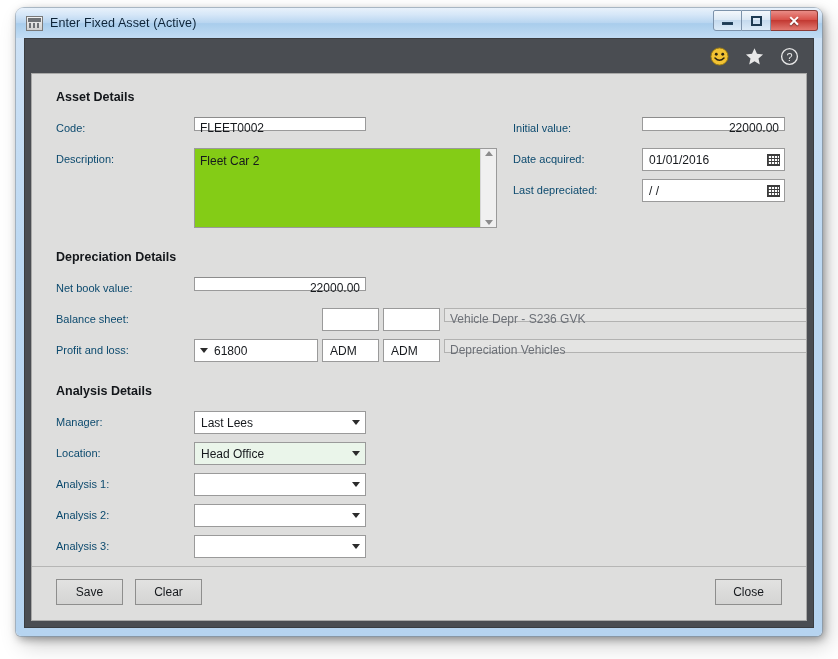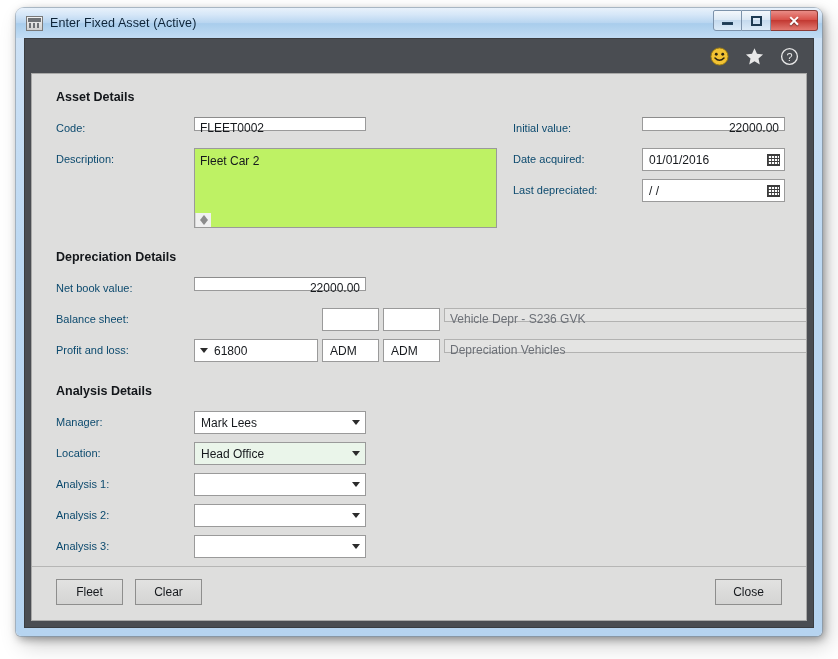--- a/index.html
+++ b/index.html
@@ -278,24 +278,23 @@
     background: repeating-linear-gradient(to right, #3c3c3c 0 1px, transparent 1px 3px);
     opacity:.85;
   }
 
   
   #desc-wrap {
     position: absolute;
     left: 140px; top: 0;
     width: 303px; height: 80px;
     border: 1px solid #9a9a9a;
-    background: #bef264;
-    box-sizing: border-box;
-    display: flex;
-    flex-direction: column;
+    background: #84cc16;
+    box-sizing: border-box;
+    display: flex;
   }
   #desc-text {
     flex: 1 1 auto;
     font-size: 12px;
     color: #16191d;
     padding: 4px 5px;
     line-height: 16px;
     overflow: hidden;
   }
   #desc-scroll {
@@ -463,21 +462,21 @@
             <span class="av">ADM</span>
           </div>
           <div class="fld readonly" style="left:390px; top:0; width:391px;">Depreciation Vehicles</div>
         </div>
 
         <div class="section-title mt">Analysis Details</div>
 
         <div class="row">
           <div class="lbl">Manager:</div>
           <div class="combo" style="left:140px; top:0; width:172px;">
-            <span class="cv">Mark Lees</span>
+            <span class="cv">Last Lees</span>
             <span class="arrow">
                 <span class="chev"></span>
               </span>
           </div>
         </div>
 
         <div class="row">
           <div class="lbl">Location:</div>
           <div class="combo green" style="left:140px; top:0; width:172px;">
             <span class="cv">Head Office</span>
@@ -513,20 +512,20 @@
             <span class="cv"></span>
             <span class="arrow">
                 <span class="chev"></span>
               </span>
           </div>
         </div>
 
       </div>
 
       <div id="btn-bar">
-        <div class="btn" style="left:24px;">Fleet</div>
+        <div class="btn" style="left:24px;">Save</div>
         <div class="btn" style="left:103px;">Clear</div>
         <div class="btn" style="right:24px;">Close</div>
       </div>
 
     </div>
   </div>
 </div>
 
 </body></html>

